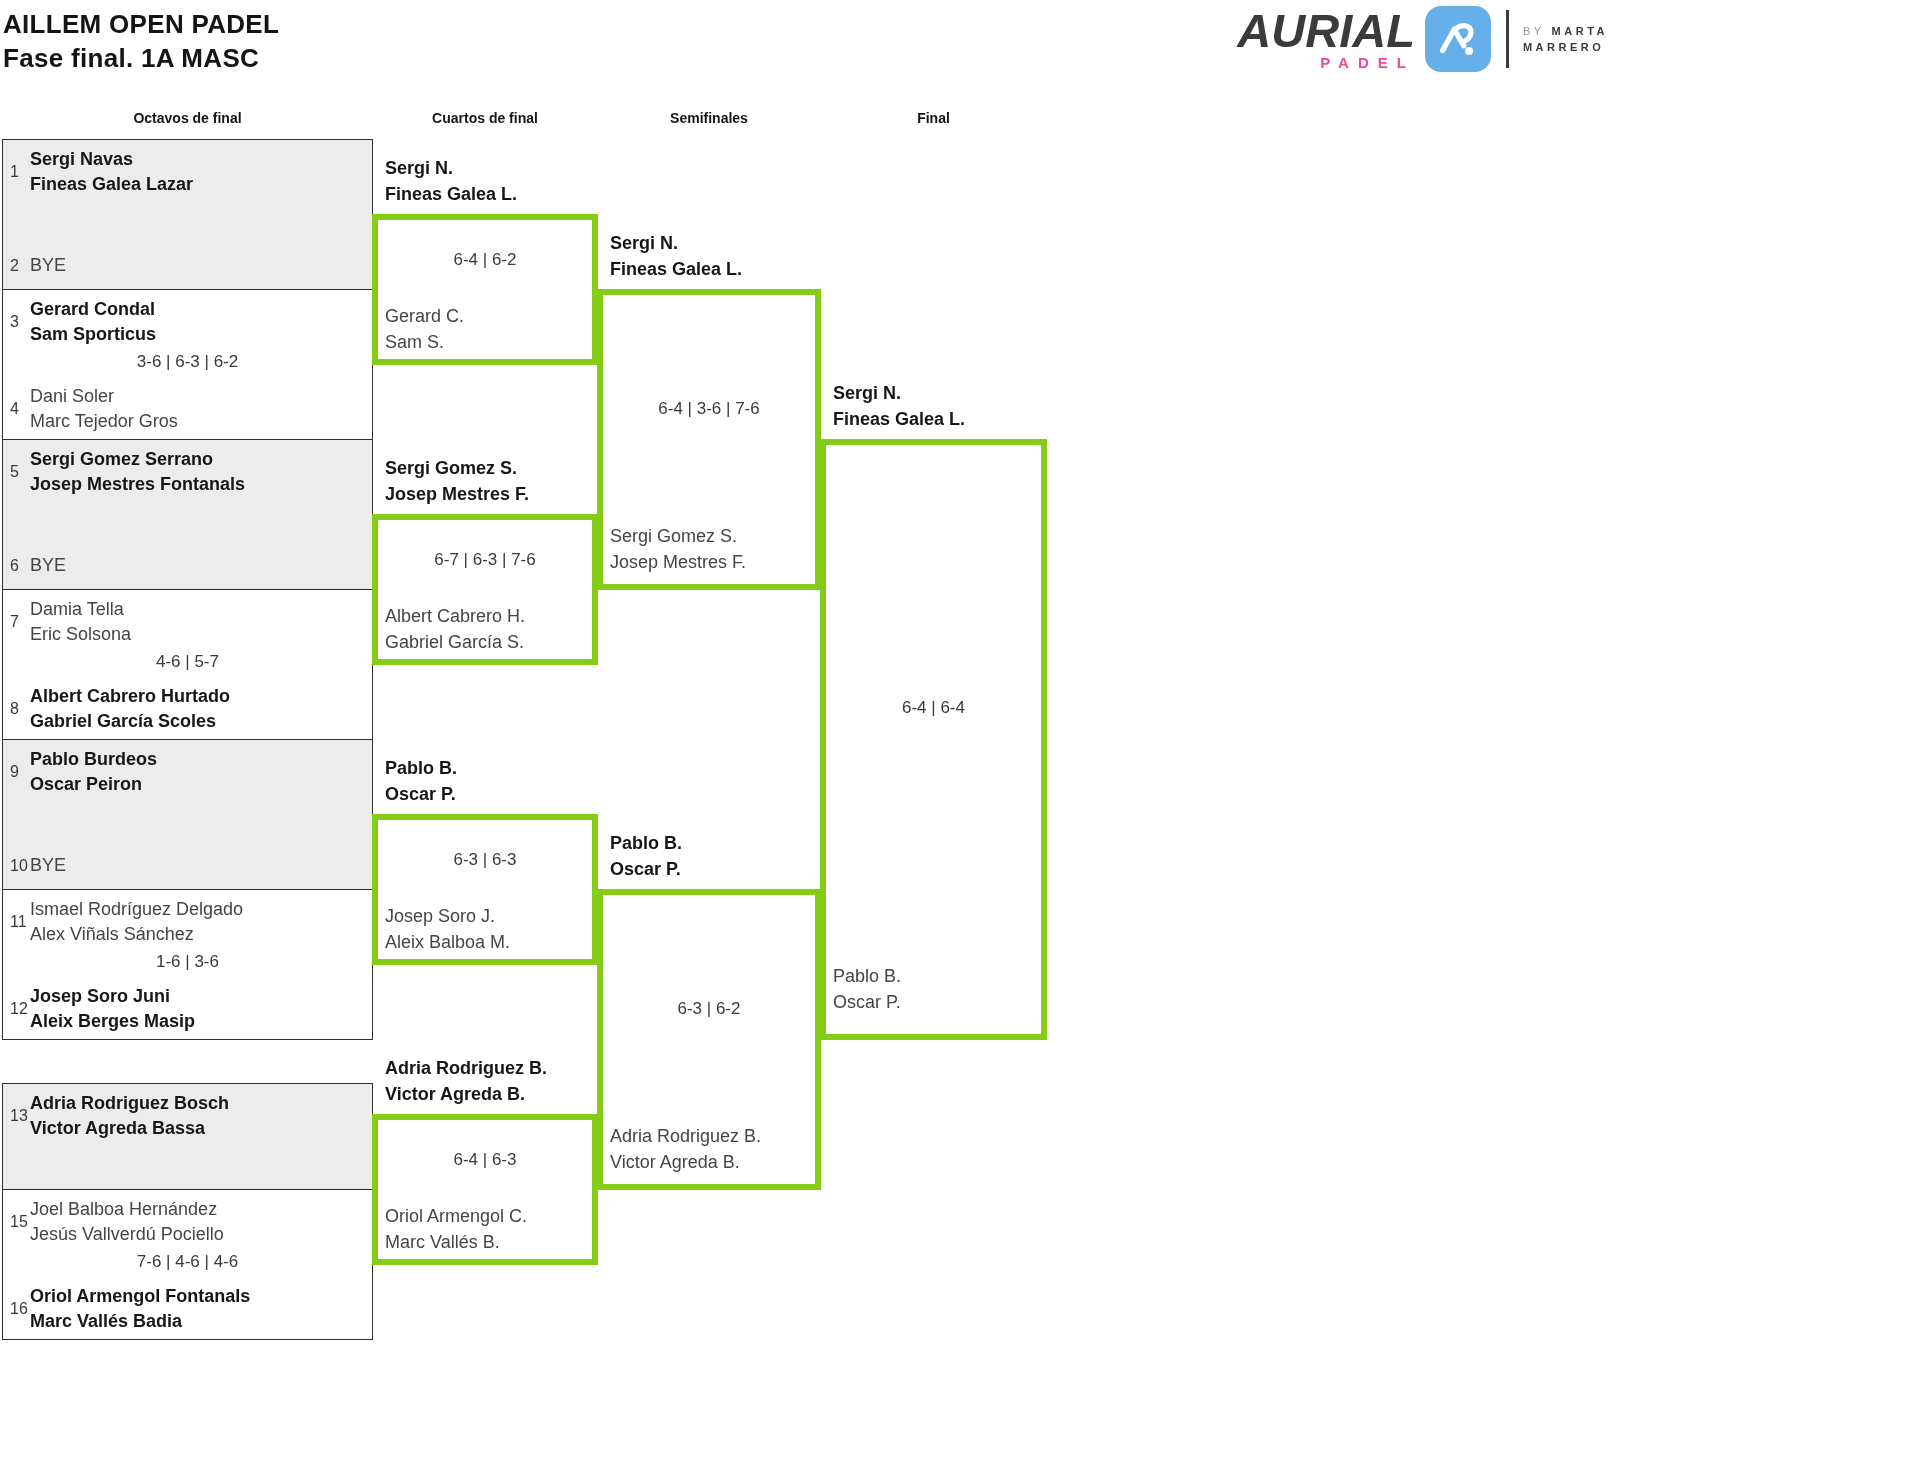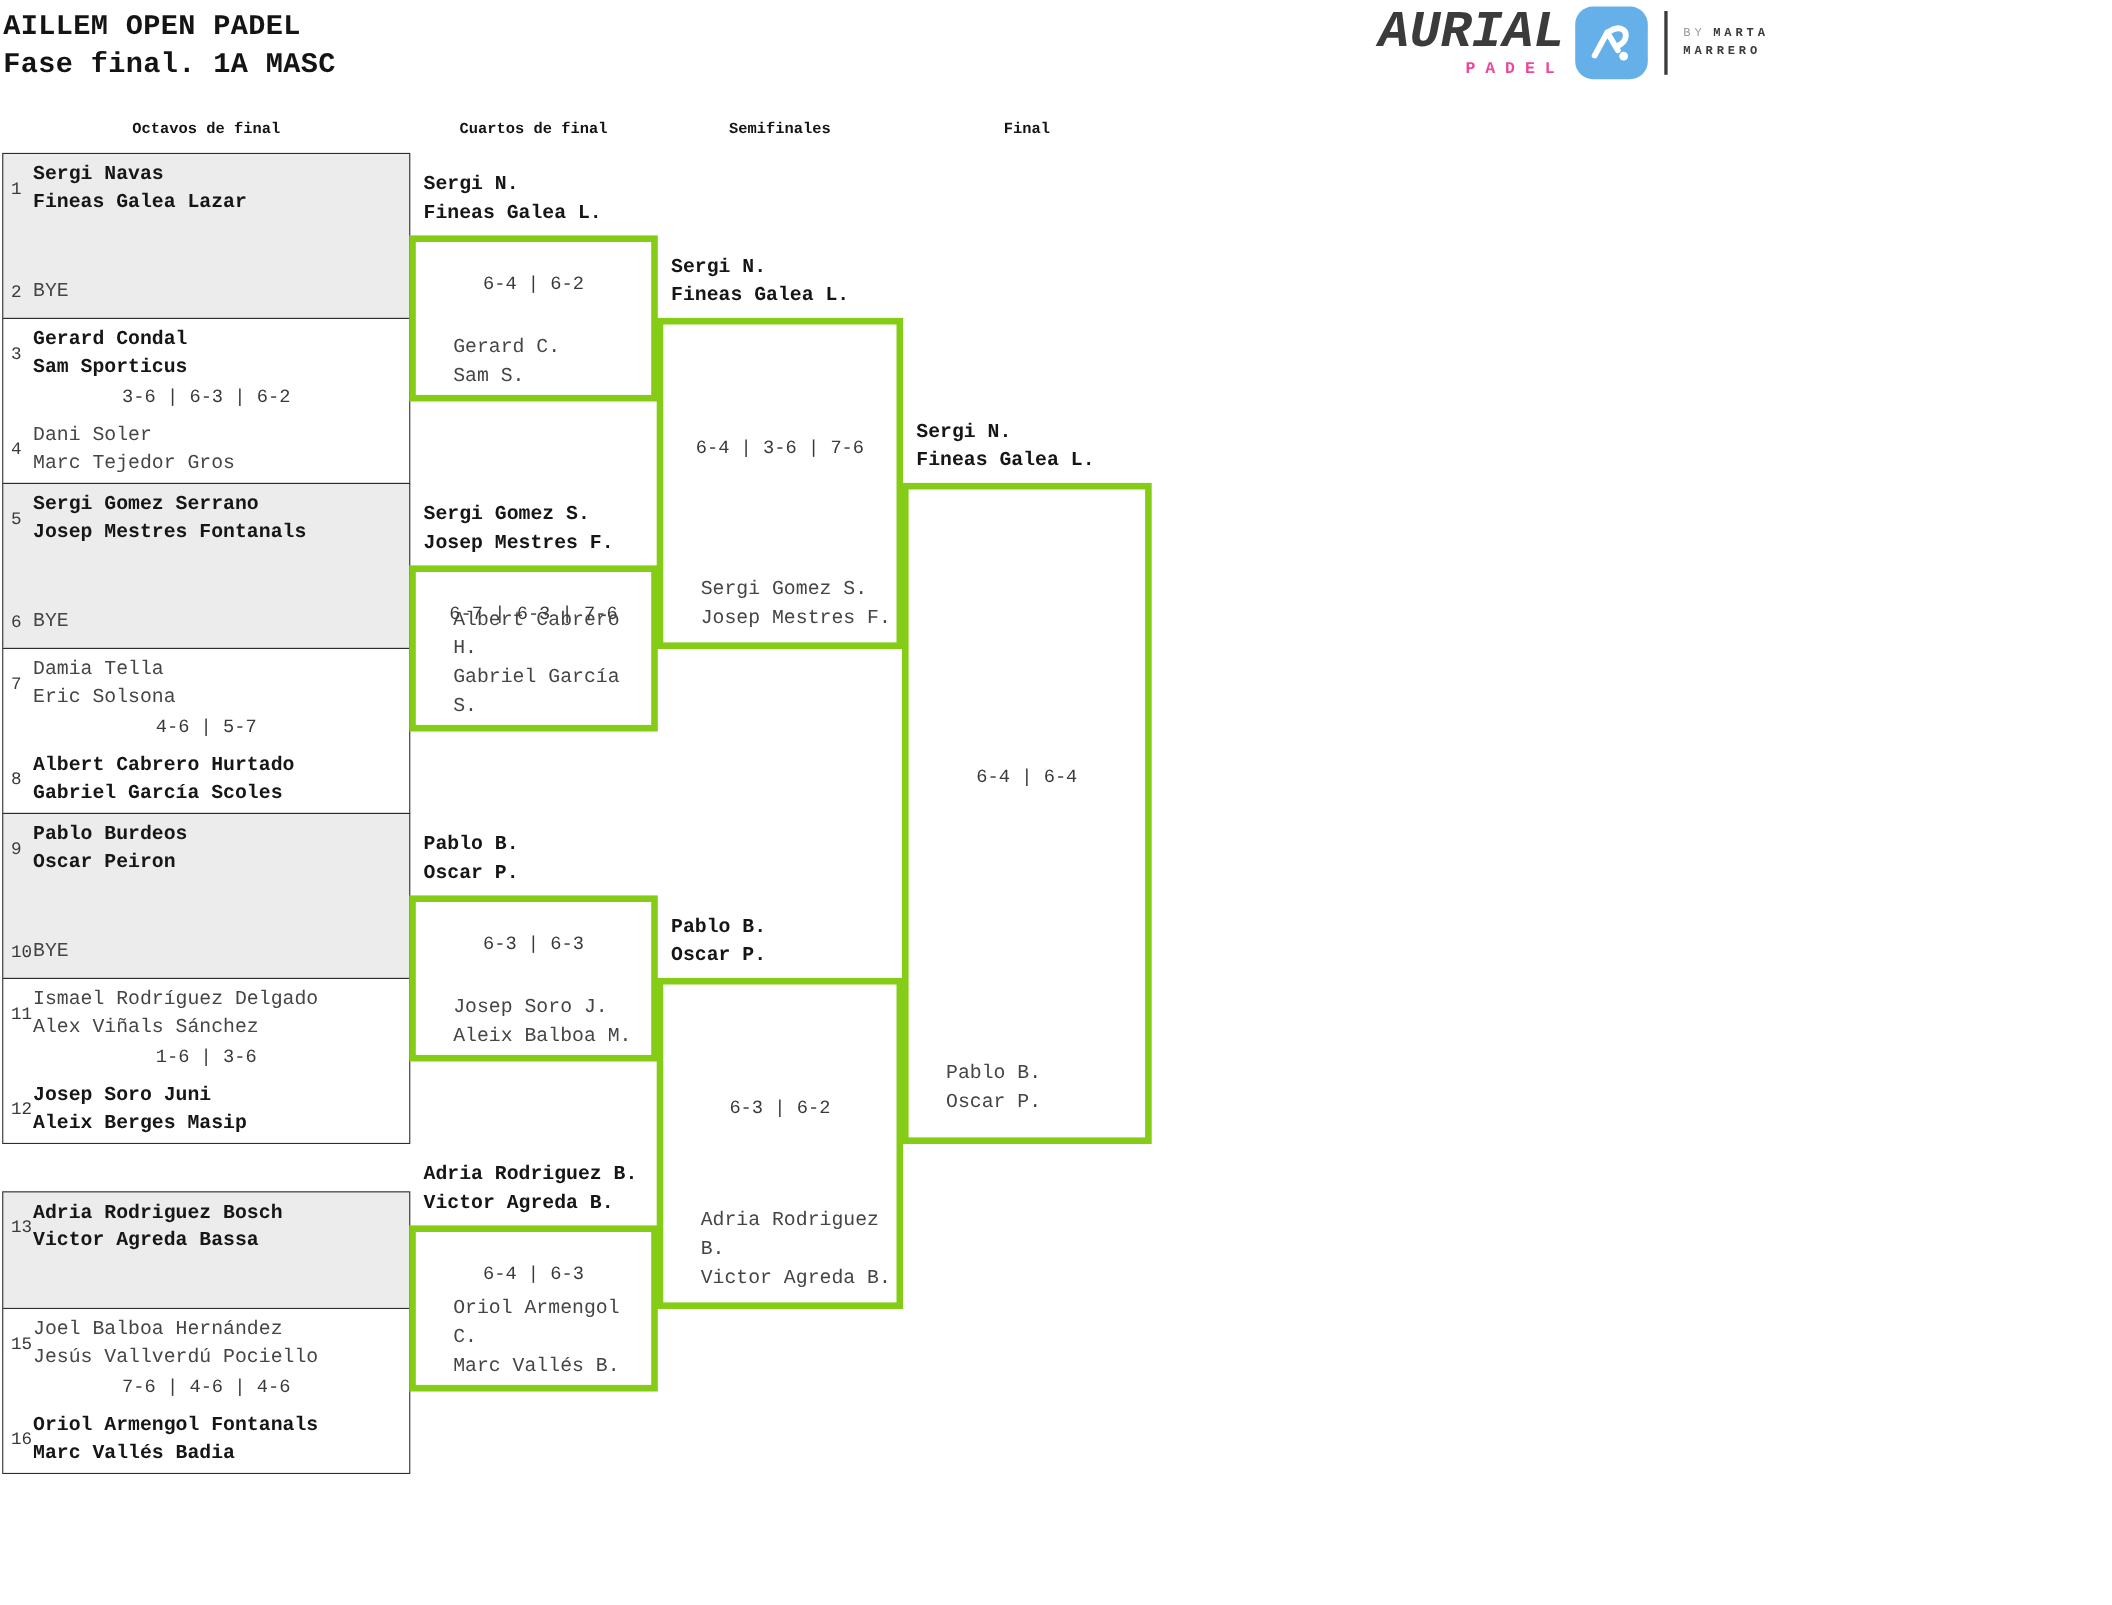--- a/index.html
+++ b/index.html
@@ -1,18 +1,18 @@
 <!DOCTYPE html>
 <html><head>
 <meta charset="utf-8">
 <style>
   html,body { margin:0; padding:0; background:#fff; }
   .canvas {
     position:relative; width:1616px; height:1459px; background:#ffffff;
-    font-family:Liberation Mono, monospace; color:#161616; overflow:hidden;
+    font-family:Liberation Sans, sans-serif; color:#161616; overflow:hidden;
   }
 
   
   .title-block { position:absolute; left:3px; top:7px; }
   .title-line { font-size:26px; line-height:34px; font-weight:700; color:#141414; letter-spacing:0.3px; }
 
   
   .logo { position:absolute; top:6px; right:8px; display:flex; align-items:center; }
   .wordmark { text-align:right; margin-right:10px; }
   .brand { font-size:47px; line-height:46px; font-weight:700; font-style:italic; color:#3b3b3b; }
@@ -43,21 +43,21 @@
   .winner .nline { font-weight:700; color:#161616; }
   .o-score { position:absolute; top:62px; left:0; right:0; text-align:center; font-size:17px; color:#3a3a3a; }
 
   
   .r-box { position:absolute; border:6px solid #84cc16; box-sizing:border-box; background:transparent; }
   .qf  { left:372px; width:226px; height:151px; }
   .sf  { left:597px; width:224px; height:301px; }
   .fin { left:820px; width:227px; height:601px; }
   .adv-label { position:absolute; left:7px; bottom:100%; margin-bottom:13px; }
   .adv-label .nline { line-height:26px; }
-  .r-loser { position:absolute; left:7px; bottom:4px;margin-left:27px; }
+  .r-loser { position:absolute; left:7px; bottom:4px; }
   .r-loser .nline { line-height:26px; }
   .sf  .r-loser { bottom:9px; }
   .fin .r-loser { bottom:19px; }
   .r-score { position:absolute; left:0; right:0; text-align:center; font-size:17px; color:#3a3a3a; }
   .qf  .r-score { top:30px; }
   .sf  .r-score { top:104px; }
   .fin .r-score { top:253px; }
 </style>
 </head>
 <body>

